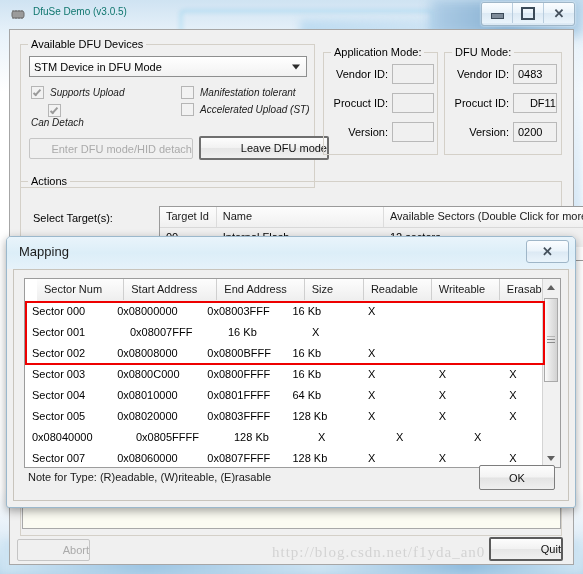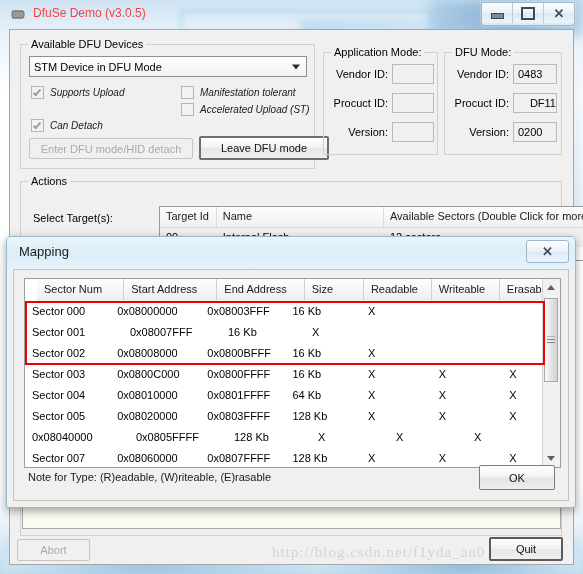--- a/index.html
+++ b/index.html
@@ -47,21 +47,21 @@
     background: transparent;
   }
   .titlebar {
     position: absolute; left: 0; top: 0; width: 583px; height: 30px;
   }
   .title-icon {
     position: absolute; left: 9px; top: 8px; width: 18px; height: 13px;
   }
   .title-text {
     position: absolute; left: 33px; top: 6px;
-    font-size: 12px; color: #ef4444;
+    font-size: 10px; color: #0f766e;
     font-family: "Liberation Sans", sans-serif;
     white-space: nowrap;
   }
   .winbtns {
     position: absolute; right: 8px; top: 2px;
     display: flex; height: 22px;
     border: 1px solid #9fb6c8; border-radius: 3px;
     overflow: hidden;
     background: linear-gradient(to bottom, #f4fafe, #dbe9f4);
     box-shadow: 0 0 2px rgba(255,255,255,.9);
@@ -126,21 +126,21 @@
     transform: rotate(42deg);
   }
   .chk .lbl { font-size: 10px; color: #202020; white-space: nowrap; font-style: italic; }
 
   .btn {
     position: absolute;
     box-sizing: border-box;
     border: 1px solid #8a8a8a;
     border-radius: 2px;
     background: linear-gradient(to bottom,#fdfdfd 0%,#f2f2f2 48%,#e6e6e6 52%,#f0f0f0 100%);
-    display: flex; align-items: center; justify-content: center;
+    display: flex; align-items: center; justify-content: flex-end;
     font-size: 11px; color: #101010; white-space: nowrap;
   }
   .btn.disabled {
     color: #aaaaaa;
     border-color: #c5c5c5;
     background: #f0f0f0;
   }
 
   .txtbox {
     position: absolute; box-sizing: border-box;
@@ -347,33 +347,33 @@
           <span class="glyph-max"></span>
         </div>
         <div class="winbtn">
           <span class="glyph-close">✕</span>
         </div>
       </div>
     </div>
 
     <div class="client">
 
-      <div class="group" style="left:10px; top:14px; width:295px; height:125px;">
+      <div class="group" style="left:10px; top:14px; width:295px; height:144px;">
         <span class="legend">Available DFU Devices</span>
 
         <div class="combo" style="left:8px; top:11px; width:278px; height:21px;">
           <span>STM Device in DFU Mode</span>
           <span class="arrow"></span>
         </div>
 
         <div class="chk on" style="left:10px; top:41px;">
           <span class="box"></span>
           <span class="lbl">Supports Upload</span>
         </div>
-        <div class="chk on" style="left:10px; top:74px;">
+        <div class="chk on" style="left:10px; top:59px;flex-direction:column;">
           <span class="box"></span>
           <span class="lbl">Can Detach</span>
         </div>
         <div class="chk" style="left:160px; top:41px;">
           <span class="box"></span>
           <span class="lbl">Manifestation tolerant</span>
         </div>
         <div class="chk" style="left:160px; top:58px;">
           <span class="box"></span>
           <span class="lbl">Accelerated Upload (ST)</span>

